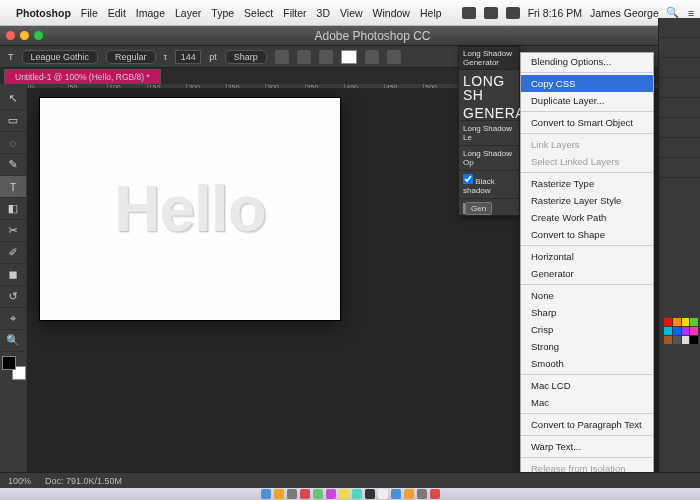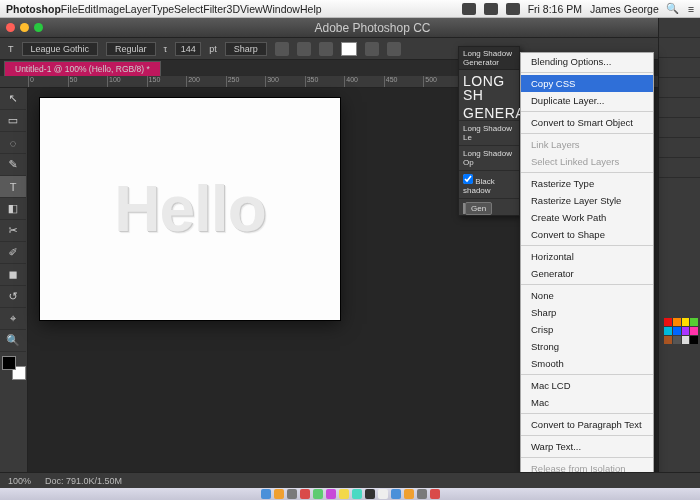--- a/index.html
+++ b/index.html
@@ -1,35 +1,35 @@
 <!DOCTYPE html>
 <html><head>
 <meta charset="utf-8">
 <style>
   * { margin: 0; padding: 0; box-sizing: border-box; font-family: "Lucida Grande", "Helvetica Neue", Arial, sans-serif; }
   body { width: 700px; height: 500px; background: #525252; overflow: hidden; position: relative; font-size: 10px; }
 
   
-  .mac-menubar { height: 18px; background: linear-gradient(#fdfdfd,#e6e6e6); display:flex; align-items:center; padding:0 6px; border-bottom:1px solid #bbb; font-size:10.5px; color:#222; }
+  .mac-menubar { height: 26px; background: linear-gradient(#fdfdfd,#e6e6e6); display:flex; align-items:center; padding:0 6px; border-bottom:1px solid #bbb; font-size:10.5px; color:#222; gap:10px; }
   .apple { font-size:12px; }
   .mac-menubar .spacer { flex:1; }
   .menubar-right { display:flex; align-items:center; gap:8px; }
   .mb-icon { width:14px; height:12px; background:#444; border-radius:2px; display:inline-block; }
   .mac-menubar span { white-space:nowrap; }
 
   
   .app-titlebar { height:20px; background:linear-gradient(#5a5a5a,#3b3b3b); display:flex; align-items:center; color:#ccc; font-size:12px; padding:0 6px; border-bottom:1px solid #222; }
   .traffic { display:flex; gap:5px; margin-right:8px; }
   .traffic b { width:9px; height:9px; border-radius:50%; display:block; }
   .tl-close{background:#ff5f57;} .tl-min{background:#ffbd2e;} .tl-max{background:#28c940;}
   .app-title { flex:1; text-align:center; }
 
   
   .options-bar { height:22px; background:#3a3a3a; border-bottom:1px solid #222; display:flex; align-items:center; gap:8px; padding:0 8px; color:#ccc; font-size:9px; }
-  .opt-chip { background:#2a2a2a; border:1px solid #555; padding:1px 8px; border-radius:0; }
+  .opt-chip { background:#2a2a2a; border:1px solid #555; padding:1px 8px; border-radius:5px; }
   .opt-swatch { width:16px; height:14px; border:1px solid #888; background:#fff; }
   .opt-num { width:26px; background:#2a2a2a; border:1px solid #555; text-align:center; padding:1px 0; }
   .opt-icon { width:14px; height:14px; background:#555; border-radius:2px; }
 
   .doc-tab-bar { height:16px; background:#2b2b2b; display:flex; align-items:center; padding-left:4px; }
   .doc-tab { background:#be185d; color:#ccc; font-size:8.5px; padding:2px 10px; border:1px solid #555; border-bottom:none; }
 
   .ruler-h { height:12px; background:#3a3a3a; border-bottom:1px solid #222; display:flex; padding-left:28px; }
   .ruler-h i { flex:1; border-left:1px solid #666; font-size:7px; color:#999; font-style:normal; padding-left:1px; }
 

